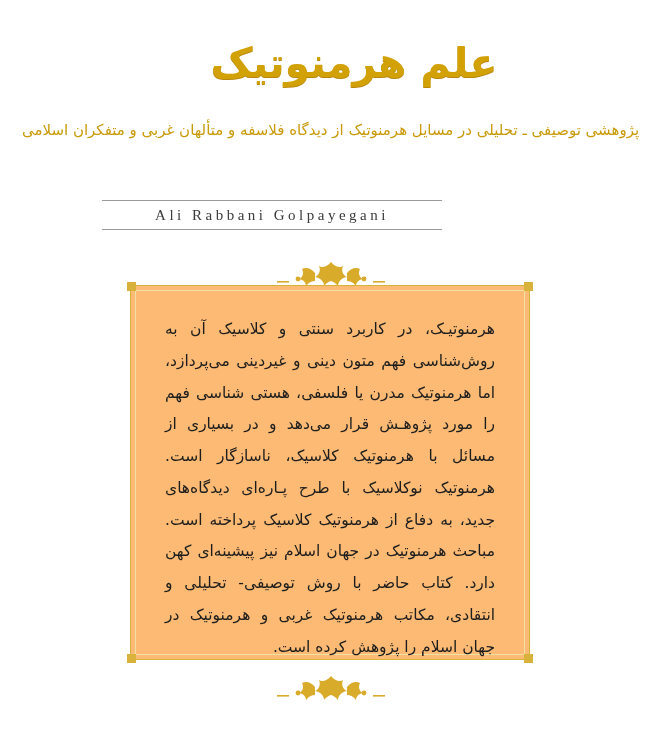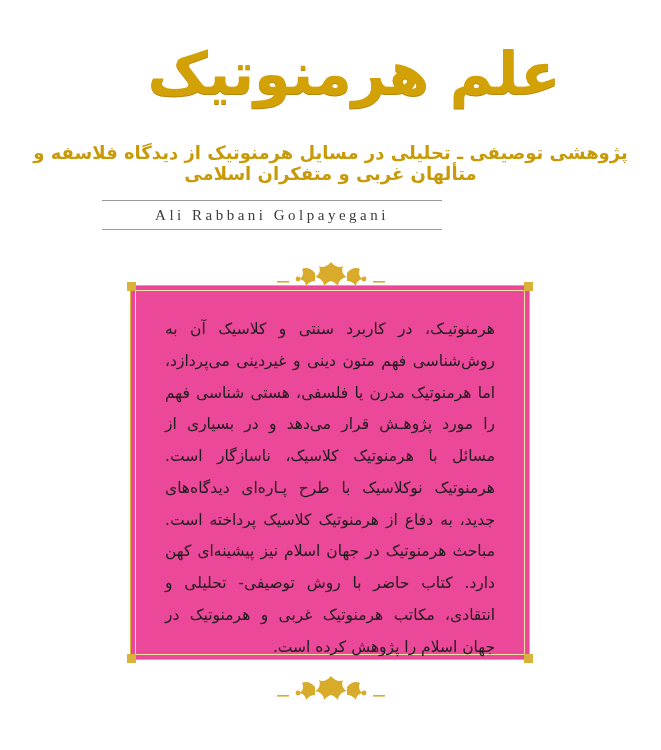--- a/index.html
+++ b/index.html
@@ -24,36 +24,36 @@
   
   .title-block {
     position: absolute;
     top: 40px;
     left: 0;
     width: 661px;
     text-align: center;
   }
   .main-title {
     font-family: "DejaVu Sans", sans-serif;
-    font-size: 59px;
+    font-size: 41px;
     font-weight: bold;
     color: #d2a106;
     letter-spacing: -2px;
     line-height: 1.15;
     direction: rtl;
     unicode-bidi: bidi-override;
     text-shadow: 0 1px 0 #b8860b;
     padding-left: 47px;
   }
 
   .subtitle {
     margin-top: 34px;
     font-family: "DejaVu Sans", sans-serif;
-    font-size: 18px;
-    font-weight: bold;
+    font-size: 15px;
+    font-weight: normal;
     color: #c99a08;
     direction: rtl;
     letter-spacing: -0.4px;
   }
 
   
   .author-wrap {
     position: absolute;
     top: 200px;
     left: 0;
@@ -97,21 +97,21 @@
   .ornament svg { display: inline-block; vertical-align: middle; }
 
   
   .frame {
     position: absolute;
     top: 285px;
     left: 130px;
     width: 400px;
     height: 375px;
     border: 1px solid #d8b23a;
-    background: #ec4899;
+    background: #fdba74;
     box-sizing: border-box;
     padding: 28px 34px 22px 34px;
   }
   .frame::before {
     content: "";
     position: absolute;
     inset: 4px;
     border: 1px solid #f0e2a4;
     pointer-events: none;
   }

